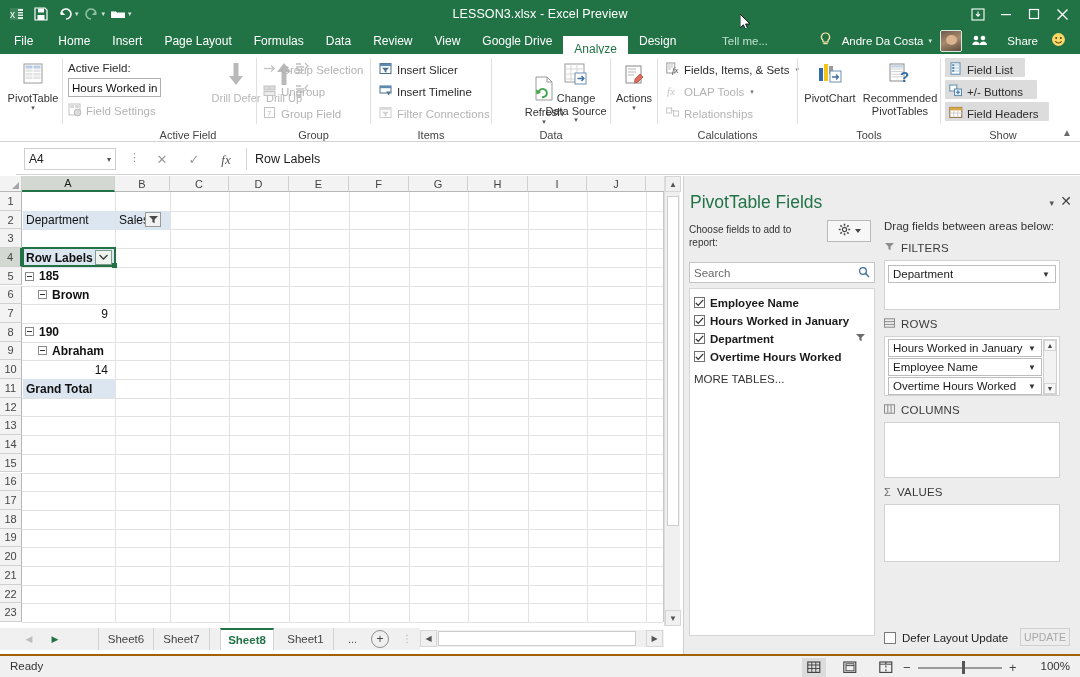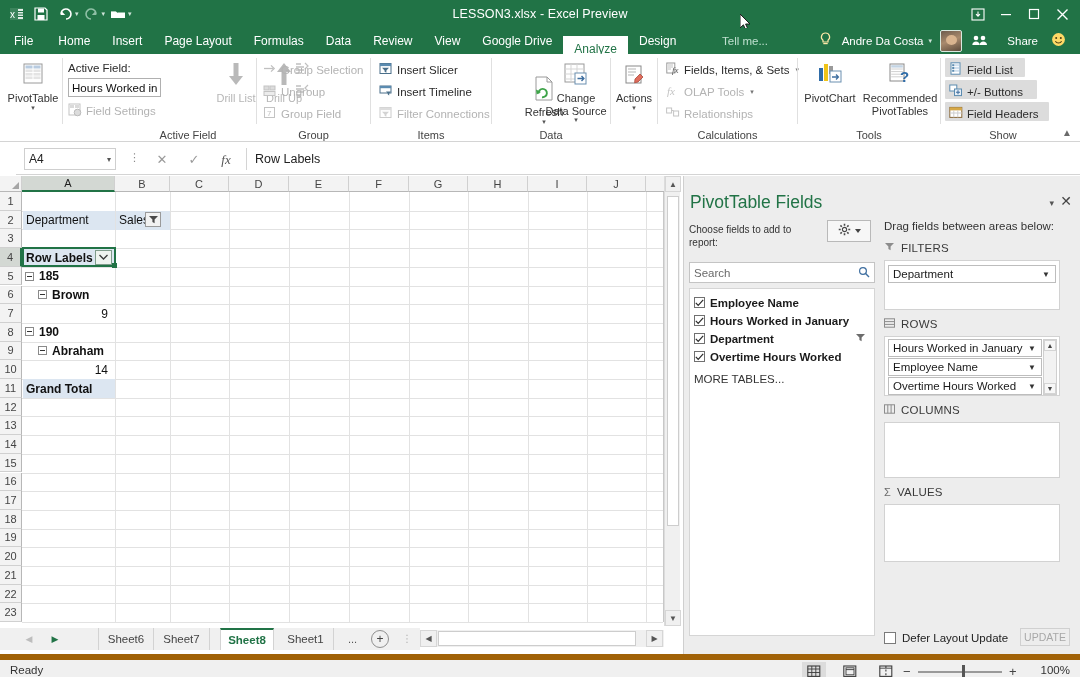--- a/index.html
+++ b/index.html
@@ -242,21 +242,21 @@
     position: absolute; top: 2px; width: 18px; height: 18px; border: 1px solid #8f8f8f;
     border-radius: 50%; display: flex; align-items: center; justify-content: center;
     font-size: 12px; color: #444; line-height: 1;
   }
   .tabdots { position: absolute; top: 5px; font-size: 11px; color: #555; }
   .tabgrip { position: absolute; top: 5px; color: #b0b0b0; font-size: 10px; }
 
   
   .statusbar {
     position: absolute; left: 0; bottom: 0; width: 1080px; height: 23px;
-    background: #f0f0f0; border-top: 6px solid #a16207;
+    background: #f0f0f0; border-top: 2px solid #a16207;
   }
   .status-text { position: absolute; left: 10px; top: 4px; font-size: 11.5px; color: #333; }
   .viewbtn {
     position: absolute; top: 2px; width: 24px; height: 19px; display: flex;
     align-items: center; justify-content: center; color: #3c3c3c; font-size: 12px;
   }
   .viewbtn.active { background: #dcdcdc; }
   .zoomslider { position: absolute; top: 11px; left: 918px; width: 84px; height: 2px; background: #9a9a9a; }
   .zoomthumb { position: absolute; top: 5px; left: 962px; width: 3px; height: 13px; background: #555; }
   .zoomminus { position: absolute; top: 4px; left: 903px; font-size: 13px; color: #444; }
@@ -493,21 +493,21 @@
         </span>
         <span>Field Settings</span>
       </div>
       <div class="big-btn disabled" style="left:148px;top:8px;width:50px;">
         <span class="icn">
           <svg width="22" height="26" viewBox="0 0 22 26">
               <path d="M11 1 L11 16" stroke="#b9b9b9" stroke-width="5"></path>
               <path d="M4 14 L11 23 L18 14 Z" fill="#b9b9b9"></path>
             </svg>
         </span>
-        <span class="cap" style="white-space:pre-line">Drill List</span>
+        <span class="cap" style="white-space:pre-line">Drill Defer</span>
       </div>
       <div class="big-btn disabled" style="left:196px;top:8px;width:50px;">
         <span class="icn">
           <svg width="22" height="26" viewBox="0 0 22 26">
               <path d="M11 23 L11 8" stroke="#b9b9b9" stroke-width="5"></path>
               <path d="M4 10 L11 1 L18 10 Z" fill="#b9b9b9"></path>
             </svg>
         </span>
         <span class="cap">Drill Up</span>
       </div>

